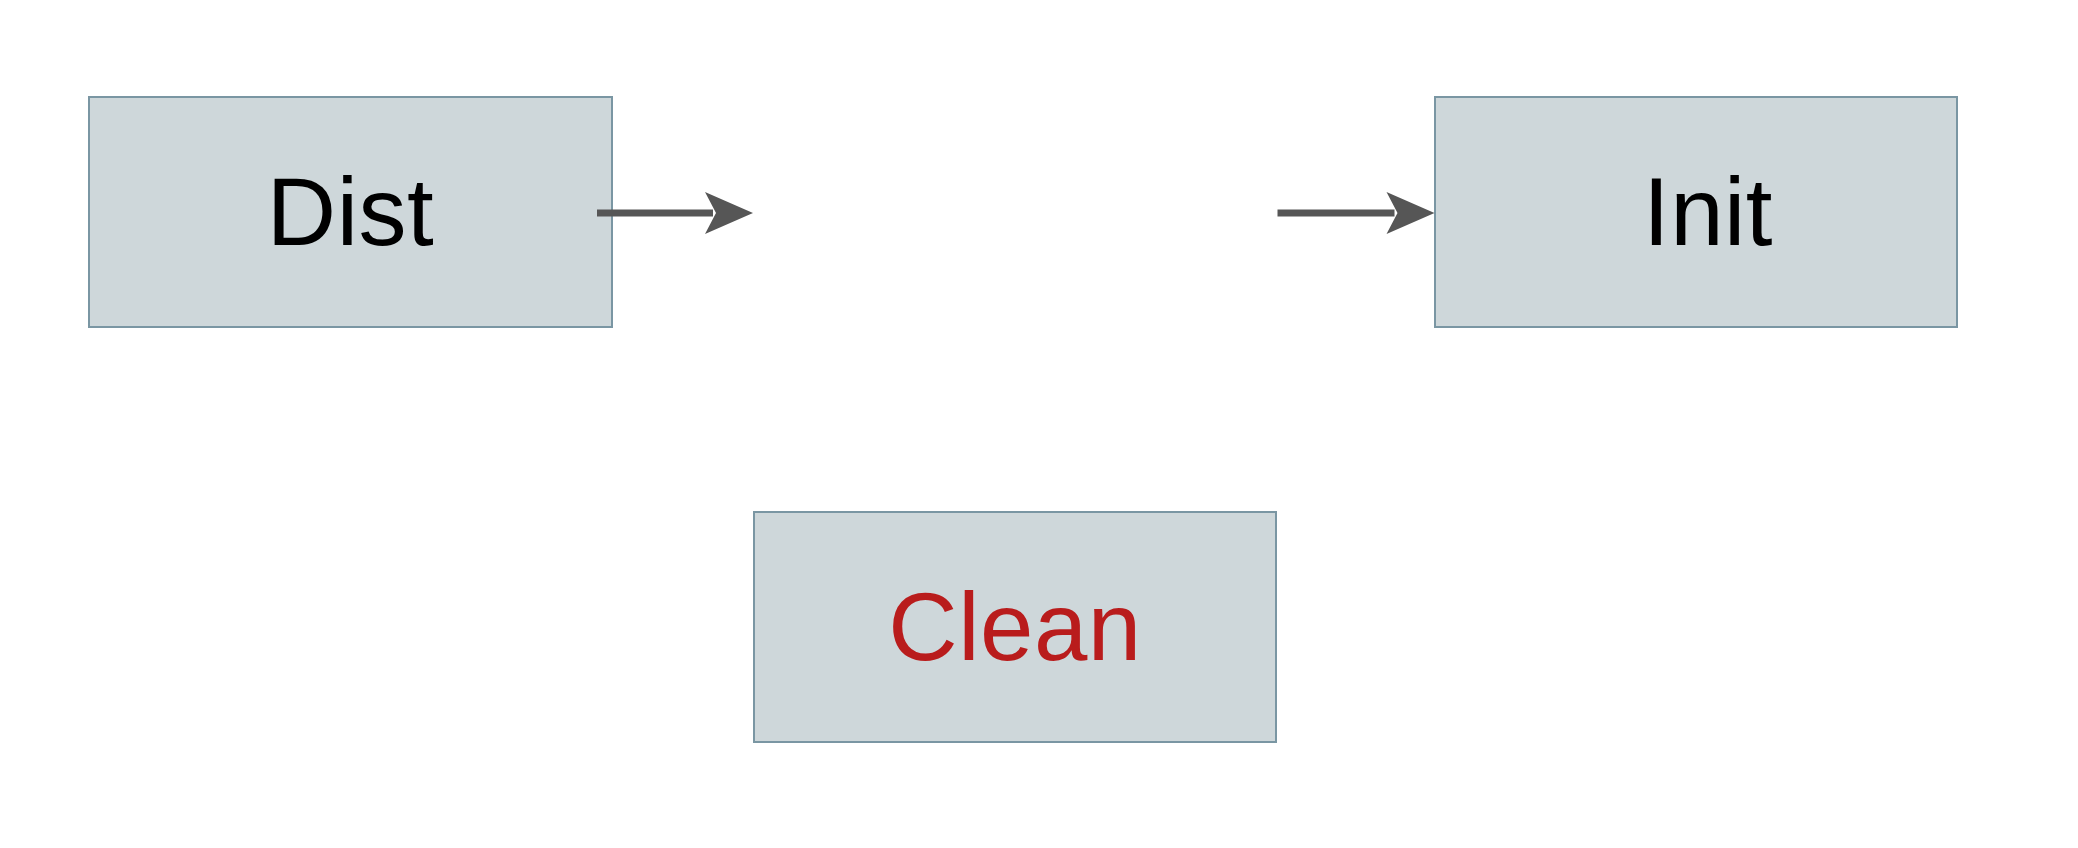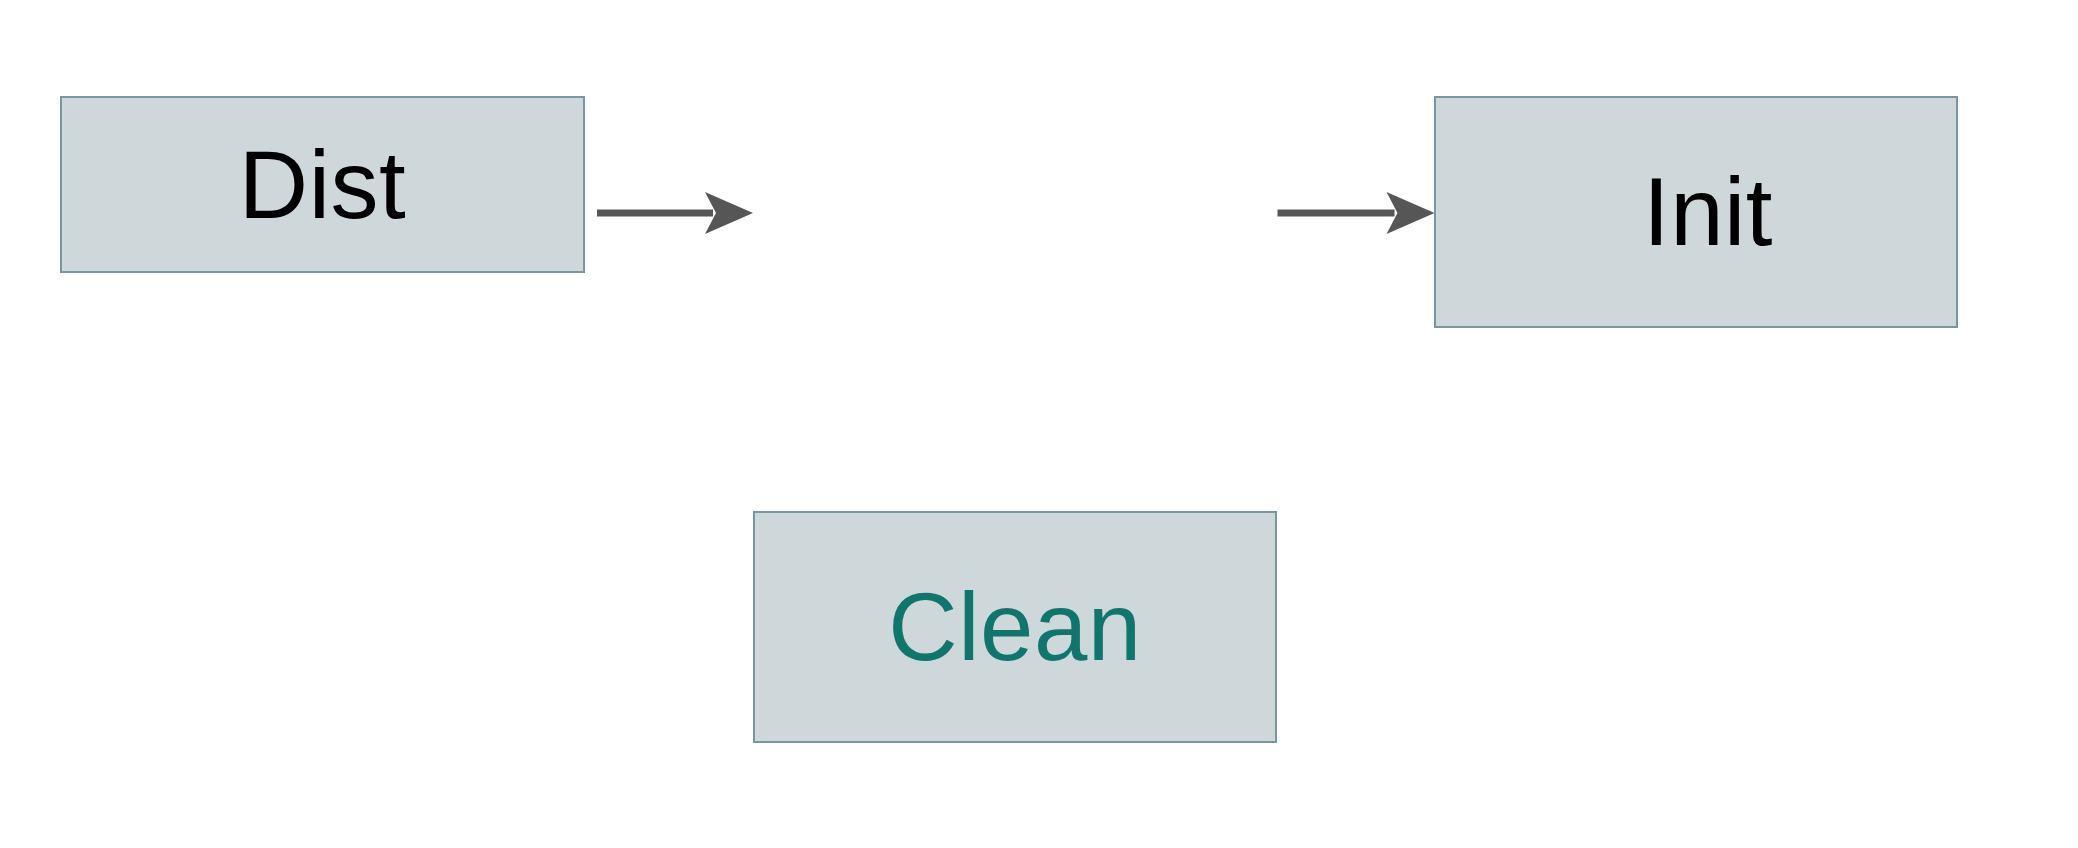--- a/index.html
+++ b/index.html
@@ -44,31 +44,31 @@
   .edge svg {
     display: block;
     overflow: visible;
   }
 </style>
 </head>
 <body>
 
 <div id="canvas" style="width: 2078px; height: 848px; background: rgb(255, 255, 255);">
 
-  <div class="node" id="node-dist" style="left: 60px; top: 96px; width: 525px; height: 177px; background: rgb(206, 215, 218); border-color: rgb(122, 150, 163); border-width: 2px; align-items: center;">
+  <div class="node" id="node-dist" style="left: 88px; top: 96px; width: 525px; height: 232px; background: rgb(206, 215, 218); border-color: rgb(122, 150, 163); border-width: 2px; align-items: center;">
     <span class="node-label" style="color: rgb(0, 0, 0);">Dist</span>
   </div>
 
 
   <div class="node" id="node-init" style="left: 1434px; top: 96px; width: 524px; height: 232px; background: rgb(206, 215, 218); border-color: rgb(122, 150, 163); border-width: 2px; padding-left: 24px;">
     <span class="node-label" style="color: rgb(0, 0, 0);">Init</span>
   </div>
 
   <div class="node" id="node-clean" style="left: 753px; top: 511px; width: 524px; height: 232px; background: rgb(206, 215, 218); border-color: rgb(122, 150, 163); border-width: 2px;">
-    <span class="node-label" style="color: #0f766e;">Clean</span>
+    <span class="node-label" style="color: #b91c1c;">Clean</span>
   </div>
 
   <div class="edge" id="edge-dist-to-compile" style="left: 597px; top: 188px;">
     <svg width="160" height="50" viewBox="0 0 160 50">
       <line class="edge-line" x1="0" y1="25" x2="116" y2="25" stroke="#565656" stroke-width="7"></line>
       <path class="edge-head" d="M 156 25 L 108 4 L 119 25 L 108 46 Z" fill="#565656"></path>
     </svg>
   </div>
 
   <div class="edge" id="edge-compile-to-init" style="left: 1277px; top: 188px;">

